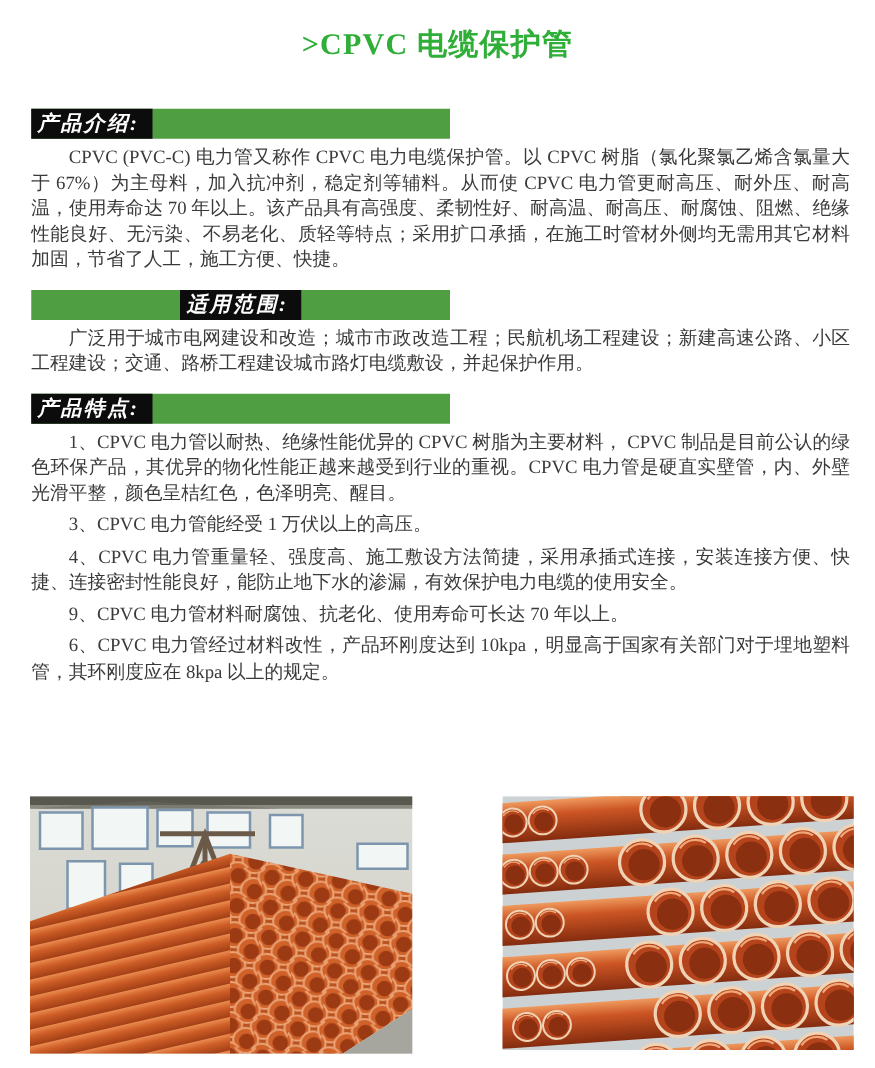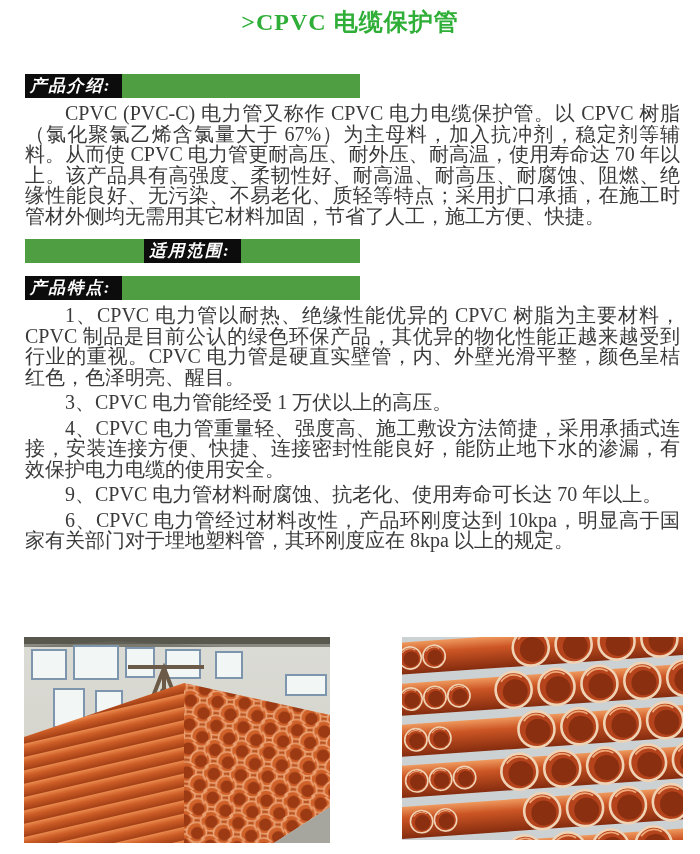--- a/index.html
+++ b/index.html
@@ -6,21 +6,21 @@
   .page {
     position:relative;
     width:700px; height:854px;
     margin:0 auto;
     background:var(--page-bg,#fff);
     font-family:"Liberation Serif","DejaVu Serif",serif;
     color:var(--body-text,#3a3a3a);
     overflow:hidden;
   }
   .title {
-    margin:0; padding-top:6px;
+    margin:0; padding-top:19px;
     text-align:center;
     font-size:24px; font-weight:bold;
     letter-spacing:1px;
     color:var(--title-green,#2fae38);
   }
   .sec { margin:0 20px 0 25px; }
   .sec-header {
     width:335px; height:24px;
     background:var(--bar-green,#4f9f42);
     line-height:24px;
@@ -34,21 +34,21 @@
     color:var(--header-text,#fff);
     font-size:16.5px; font-weight:bold; font-style:italic;
     letter-spacing:2px;
     vertical-align:top;
   }
   .sec-header-1 { margin-top:36px; }
   .sec-header-2 { margin-top:13px;text-align:center; }
   .sec-header-3 { margin-top:13px;text-decoration:underline; }
   .para {
     margin:5px 0 0 0;
-    font-size:20px; line-height:20.5px;
+    font-size:15px; line-height:20.5px;
     text-align:justify;
     text-indent:2em;
   }
   .photos {
     position:absolute; top:637px; left:0;
     width:700px; display:flex; align-items:flex-start;
   }
   .photo { display:block; }
   .photo-left  { margin-left:24px; width:306px; height:206px; }
   .photo-right { margin-left:72px; width:281px; height:203px; }
@@ -64,20 +64,21 @@
     <div class="sec-header sec-header-1">
       <span class="sec-label">产品介绍:</span>
     </div>
     <p class="para">CPVC (PVC-C) 电力管又称作 CPVC 电力电缆保护管。以 CPVC 树脂（氯化聚氯乙烯含氯量大于 67%）为主母料，加入抗冲剂，稳定剂等辅料。从而使 CPVC 电力管更耐高压、耐外压、耐高温，使用寿命达 70 年以上。该产品具有高强度、柔韧性好、耐高温、耐高压、耐腐蚀、阻燃、绝缘性能良好、无污染、不易老化、质轻等特点；采用扩口承插，在施工时管材外侧均无需用其它材料加固，节省了人工，施工方便、快捷。</p>
   </section>
 
   <section class="sec">
     <div class="sec-header sec-header-2">
       <span class="sec-label">适用范围:</span>
     </div>
+    <p class="para">广泛用于城市电网建设和改造；城市市政改造工程；民航机场工程建设；新建高速公路、小区工程建设；交通、路桥工程建设城市路灯电缆敷设，并起保护作用。</p>
   </section>
 
   <section class="sec">
     <div class="sec-header sec-header-3">
       <span class="sec-label">产品特点:</span>
     </div>
     <p class="para">1、CPVC 电力管以耐热、绝缘性能优异的 CPVC 树脂为主要材料， CPVC 制品是目前公认的绿色环保产品，其优异的物化性能正越来越受到行业的重视。CPVC 电力管是硬直实壁管，内、外壁光滑平整，颜色呈桔红色，色泽明亮、醒目。</p>
     <p class="para">3、CPVC 电力管能经受 1 万伏以上的高压。</p>
     <p class="para">4、CPVC 电力管重量轻、强度高、施工敷设方法简捷，采用承插式连接，安装连接方便、快捷、连接密封性能良好，能防止地下水的渗漏，有效保护电力电缆的使用安全。</p>
     <p class="para">9、CPVC 电力管材料耐腐蚀、抗老化、使用寿命可长达 70 年以上。</p>

